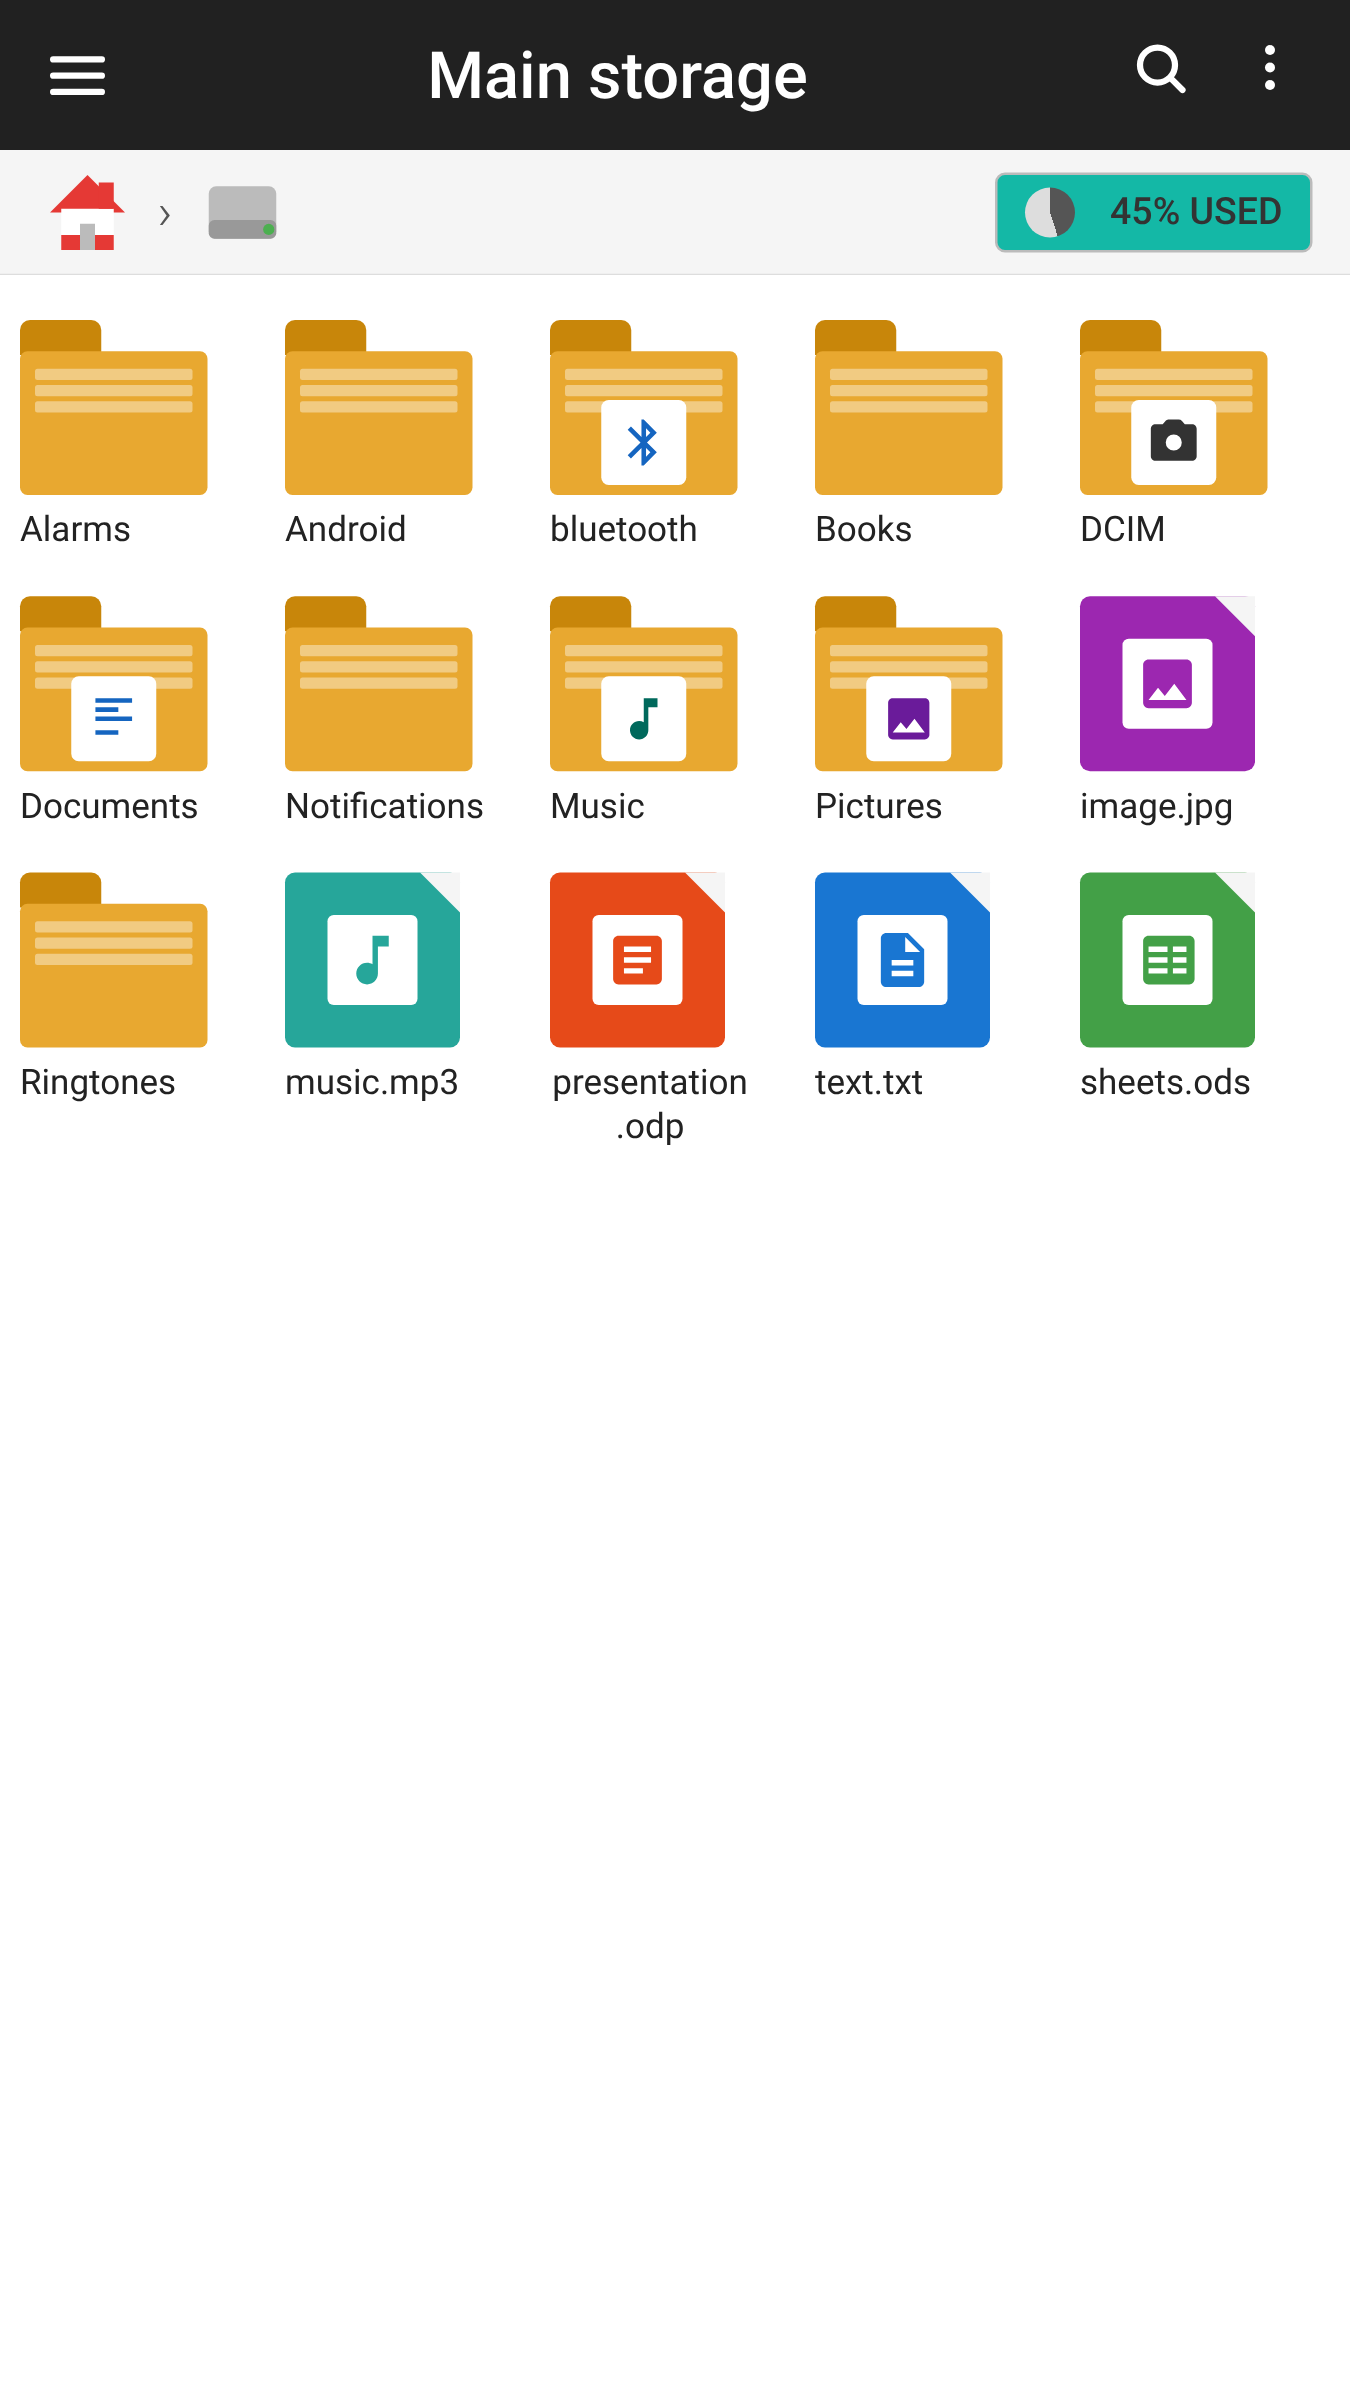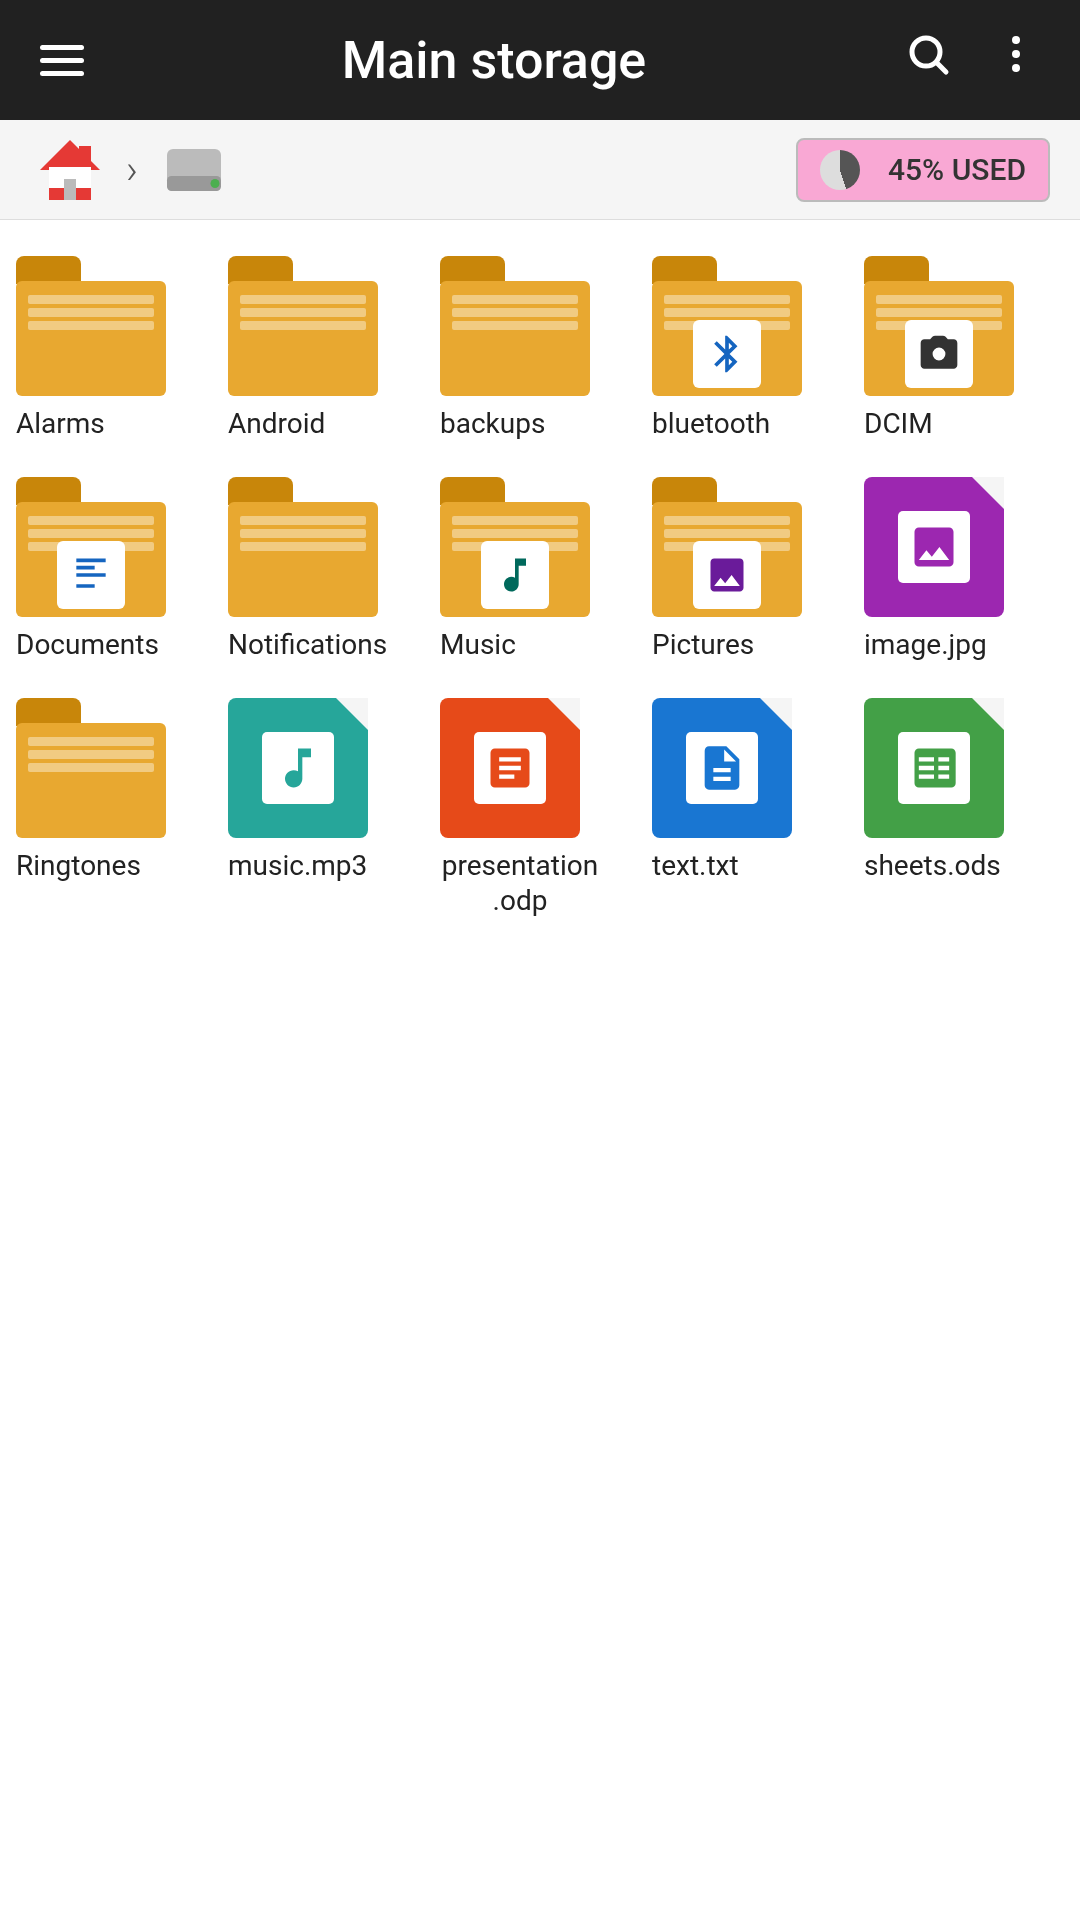--- a/index.html
+++ b/index.html
@@ -83,21 +83,21 @@
       justify-content: center;
     }
     .storage-badge {
       margin-left: auto;
       border: 2px solid #bbb;
       border-radius: 8px;
       padding: 10px 22px;
       display: flex;
       align-items: center;
       gap: 28px;
-      background: #f9a8d4;
+      background: #14b8a6;
     }
     .storage-circle {
       width: 40px;
       height: 40px;
       border-radius: 50%;
       background: conic-gradient(#555 0deg 162deg, #ddd 162deg 360deg);
     }
     .storage-text {
       font-size: 30px;
       font-weight: 500;
@@ -223,43 +223,43 @@
       <div style="width:150px;height:140px;position:relative;">
 
         <div style="position:absolute;top:0;left:0;width:65px;height:28px;background:#C8860A;border-radius:8px 8px 0 0;"></div>
 
         <div style="position:absolute;bottom:0;left:0;width:150px;height:115px;background:#E8A830;border-radius:6px;">
 
           <div style="position:absolute;top:14px;left:12px;width:126px;height:9px;background:rgba(255,255,255,0.4);border-radius:2px;"></div>
           <div style="position:absolute;top:27px;left:12px;width:126px;height:9px;background:rgba(255,255,255,0.4);border-radius:2px;"></div>
           <div style="position:absolute;top:40px;left:12px;width:126px;height:9px;background:rgba(255,255,255,0.4);border-radius:2px;"></div>
         </div>
-
-      </div>
-    <span class="file-label">backups</span>
-  </div>
-    <div class="file-item">
-
-      <div style="width:150px;height:140px;position:relative;">
-
-        <div style="position:absolute;top:0;left:0;width:65px;height:28px;background:#C8860A;border-radius:8px 8px 0 0;"></div>
-
-        <div style="position:absolute;bottom:0;left:0;width:150px;height:115px;background:#E8A830;border-radius:6px;">
-
-          <div style="position:absolute;top:14px;left:12px;width:126px;height:9px;background:rgba(255,255,255,0.4);border-radius:2px;"></div>
-          <div style="position:absolute;top:27px;left:12px;width:126px;height:9px;background:rgba(255,255,255,0.4);border-radius:2px;"></div>
-          <div style="position:absolute;top:40px;left:12px;width:126px;height:9px;background:rgba(255,255,255,0.4);border-radius:2px;"></div>
-        </div>
         <div style="position:absolute;bottom:8px;left:50%;transform:translateX(-50%);width:68px;height:68px;background:#fff;border-radius:6px;display:flex;align-items:center;justify-content:center;">
       <svg width="44" height="44" viewBox="0 0 24 24" fill="#1565c0">
         <path d="M17.71 7.71L12 2h-1v7.59L6.41 5 5 6.41 10.59 12 5 17.59 6.41 19 11 14.41V22h1l5.71-5.71-4.3-4.29 4.3-4.29zM13 5.83l1.88 1.88L13 9.59V5.83zm1.88 10.46L13 18.17v-3.76l1.88 1.88z"></path>
       </svg>
     </div>
       </div>
     <span class="file-label">bluetooth</span>
+  </div>
+    <div class="file-item">
+
+      <div style="width:150px;height:140px;position:relative;">
+
+        <div style="position:absolute;top:0;left:0;width:65px;height:28px;background:#C8860A;border-radius:8px 8px 0 0;"></div>
+
+        <div style="position:absolute;bottom:0;left:0;width:150px;height:115px;background:#E8A830;border-radius:6px;">
+
+          <div style="position:absolute;top:14px;left:12px;width:126px;height:9px;background:rgba(255,255,255,0.4);border-radius:2px;"></div>
+          <div style="position:absolute;top:27px;left:12px;width:126px;height:9px;background:rgba(255,255,255,0.4);border-radius:2px;"></div>
+          <div style="position:absolute;top:40px;left:12px;width:126px;height:9px;background:rgba(255,255,255,0.4);border-radius:2px;"></div>
+        </div>
+
+      </div>
+    <span class="file-label">Books</span>
   </div>
     <div class="file-item">
 
       <div style="width:150px;height:140px;position:relative;">
 
         <div style="position:absolute;top:0;left:0;width:65px;height:28px;background:#C8860A;border-radius:8px 8px 0 0;"></div>
 
         <div style="position:absolute;bottom:0;left:0;width:150px;height:115px;background:#E8A830;border-radius:6px;">
 
           <div style="position:absolute;top:14px;left:12px;width:126px;height:9px;background:rgba(255,255,255,0.4);border-radius:2px;"></div>

